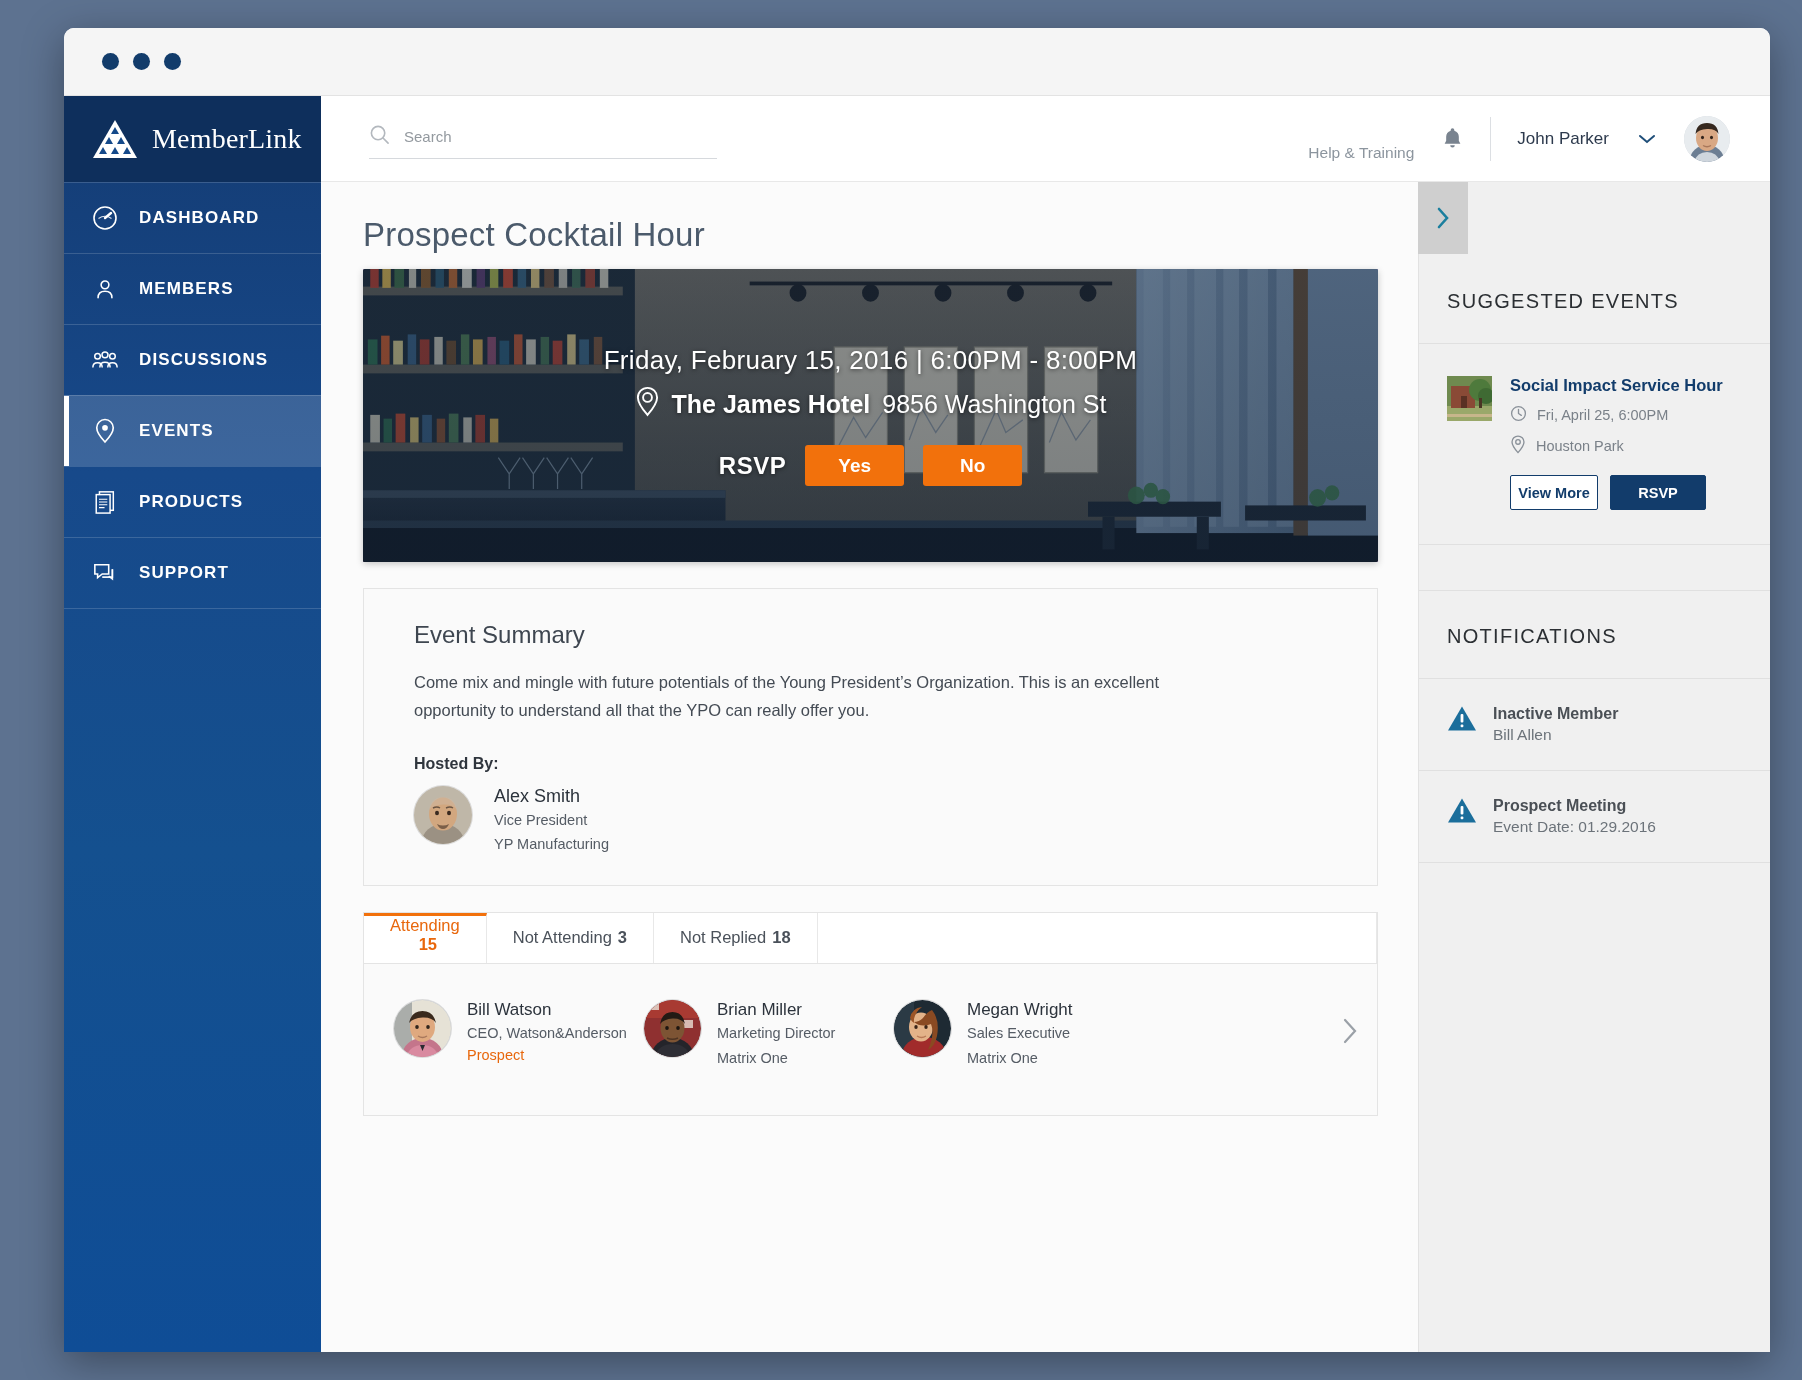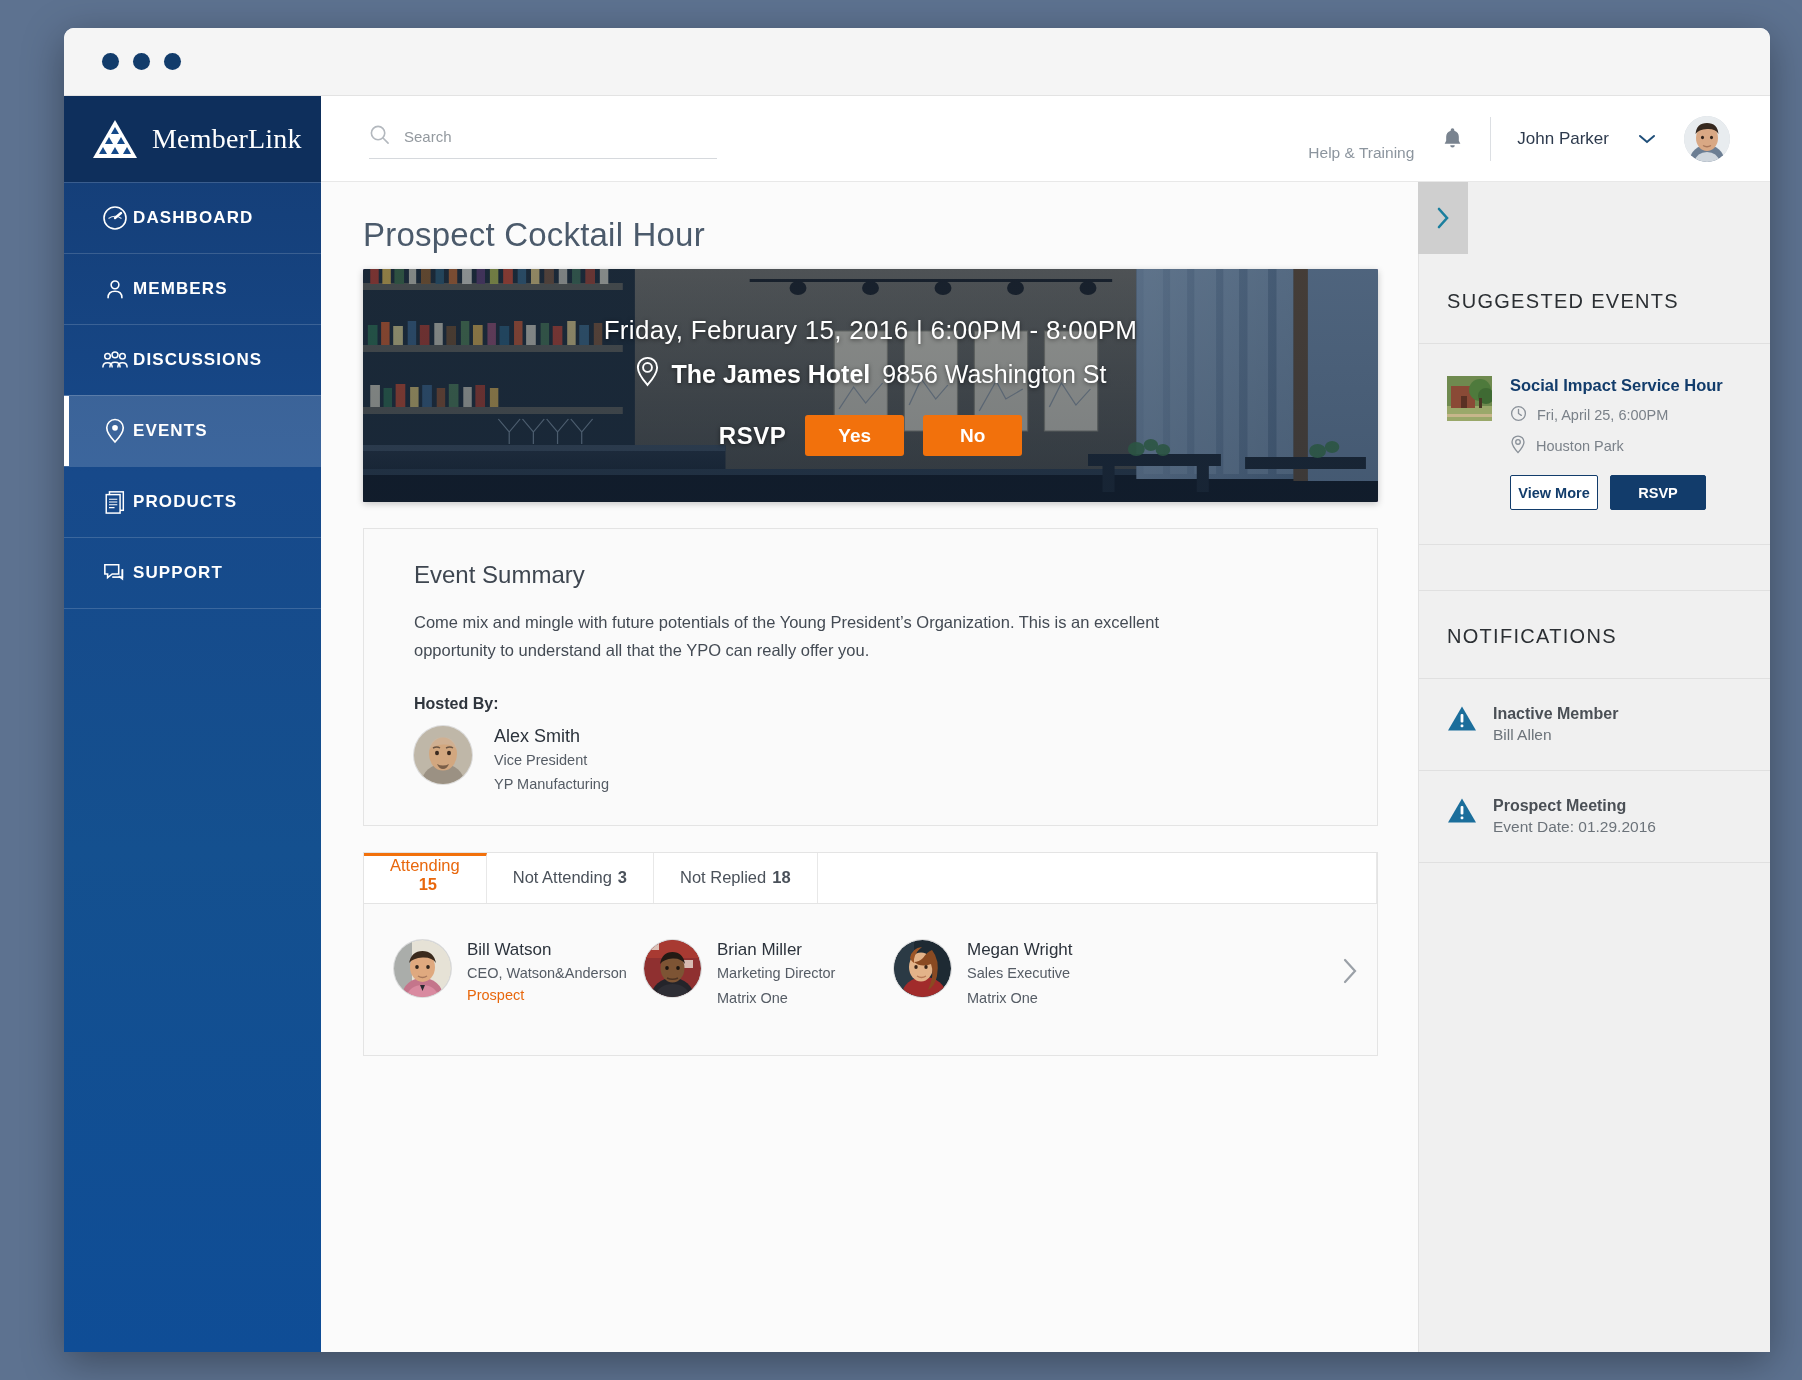--- a/index.html
+++ b/index.html
@@ -41,22 +41,22 @@
   .brand {
     height: 86px; background: #0e2f5c;
     display: flex; align-items: center; gap: 14px; padding-left: 28px;
   }
   .brand-mark { width: 46px; height: 42px; }
   .brand-name {
     color: #fff; font-family: "Liberation Serif", serif;
     font-size: 28px; letter-spacing: .2px;
   }
   .nav-item {
-    height: 71px; display: flex; align-items: center; gap: 4px;
-    padding-left: 37px; color: #ffffff;
+    height: 71px; display: flex; align-items: center; gap: 20px;
+    padding-left: 27px; color: #ffffff;
     border-top: 1px solid rgba(255,255,255,0.16);
     position: relative; cursor: pointer;
   }
   .nav-item:first-of-type { border-top: none; }
   .nav-item .ico { width: 28px; display: flex; justify-content: center; align-items: center; }
   .nav-label {
     font-size: 17px; font-weight: bold; letter-spacing: 1.1px;
   }
   .nav-item.active { background: rgba(255,255,255,0.16); }
   .nav-item.active::before {
@@ -100,21 +100,21 @@
     flex: 1 1 auto; background: #fbfbfb; padding: 34px 40px 0 42px;
     min-width: 0; overflow: hidden;
   }
   .page-title {
     font-size: 33px; color: #4b5a6b; font-weight: normal; letter-spacing: .2px;
     margin-bottom: 15px;
   }
 
   
   .hero {
-    position: relative; height: 233px; border-radius: 2px;
+    position: relative; height: 293px; border-radius: 2px;
     overflow: hidden; box-shadow: 0 2px 7px rgba(0,0,0,.22);
     background: #d946ef;
   }
   .hero-img { position: absolute; inset: 0; }
   .hero-overlay {
     position: absolute; inset: 0;
     background: linear-gradient(180deg, rgba(18,36,58,.34), rgba(18,36,58,.46));
   }
   .hero-inner {
     position: relative; z-index: 3; height: 100%;

